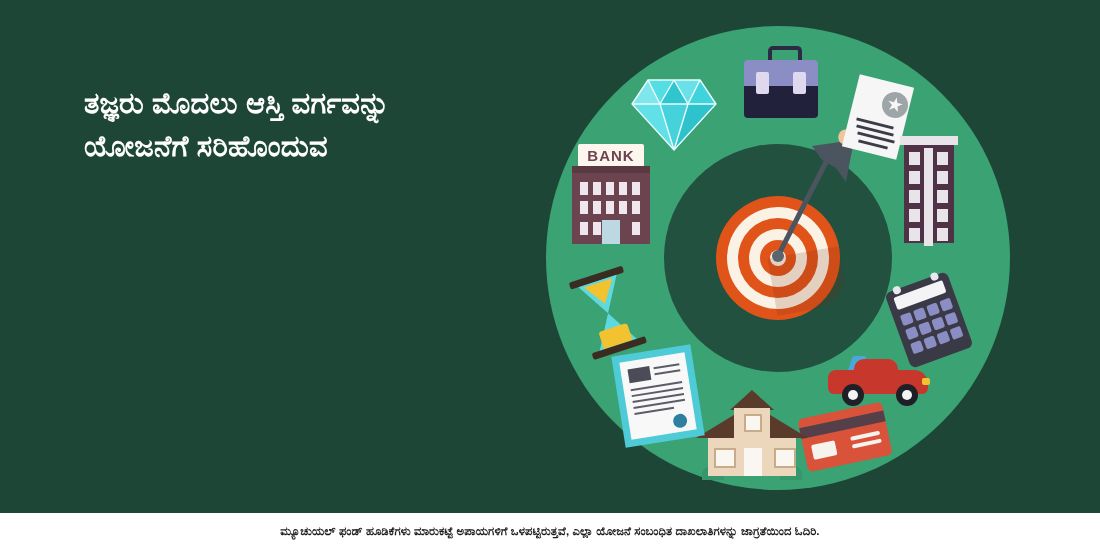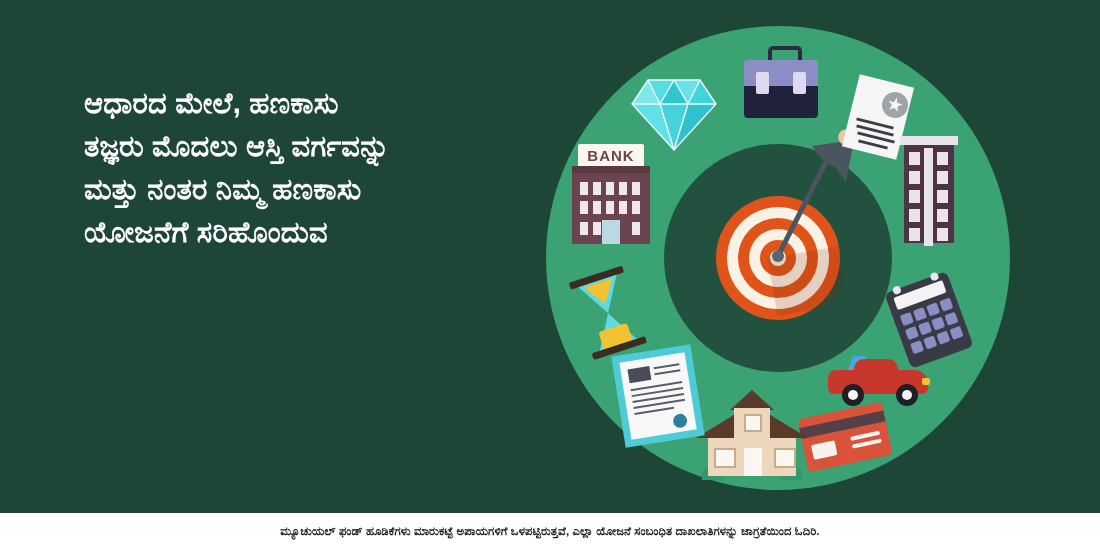--- a/index.html
+++ b/index.html
@@ -435,23 +435,21 @@
     white-space: nowrap;
     letter-spacing: 0.1px;
   }
 </style>
 </head>
 <body>
 
 <div id="stage">
 
   <div id="message-block">
-    <div class="msg-line">ಆಧಾರದ ಮೇಲೆ, ಹಣಕಾಸು</div>
     <div class="msg-line">ತಜ್ಞರು ಮೊದಲು ಆಸ್ತಿ ವರ್ಗವನ್ನು</div>
-    <div class="msg-line">ಮತ್ತು ನಂತರ ನಿಮ್ಮ ಹಣಕಾಸು</div>
     <div class="msg-line">ಯೋಜನೆಗೆ ಸರಿಹೊಂದುವ</div>
   </div>
 
   <div id="infographic">
 
     <div id="ring-outer"></div>
     <div id="ring-inner-dark"></div>
 
     <div id="target">
       <div class="t-ring t1"></div>

